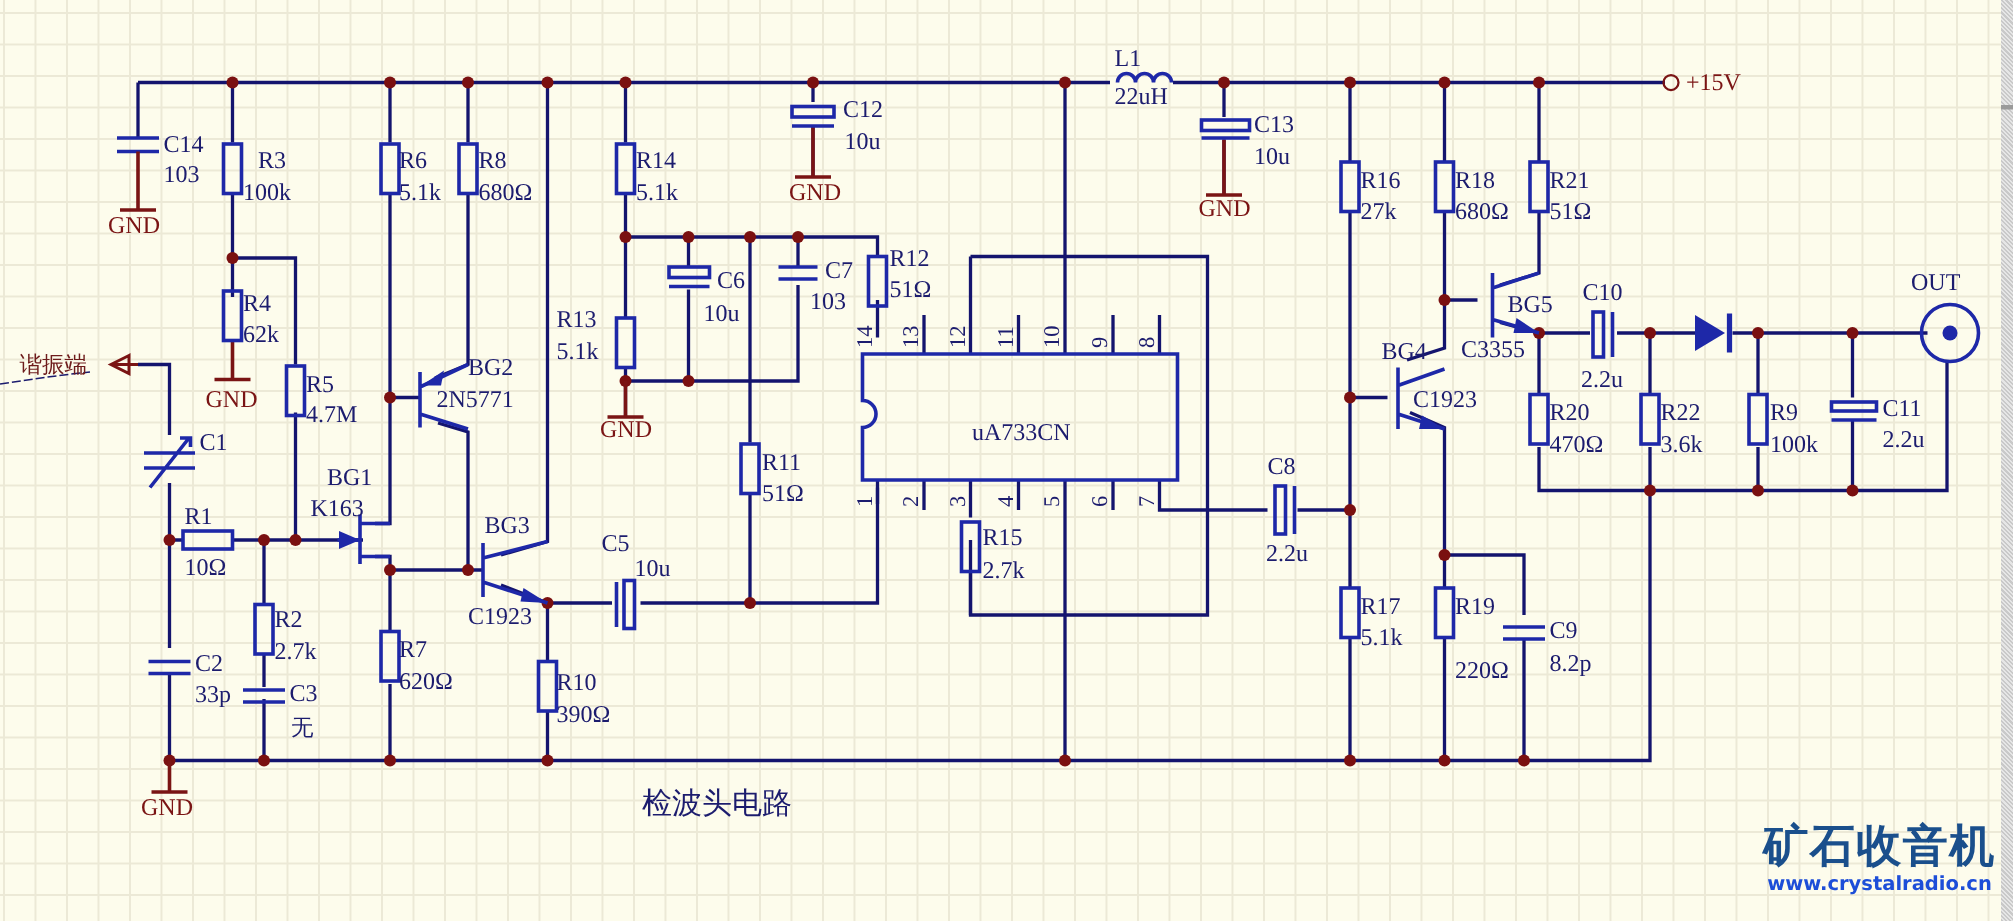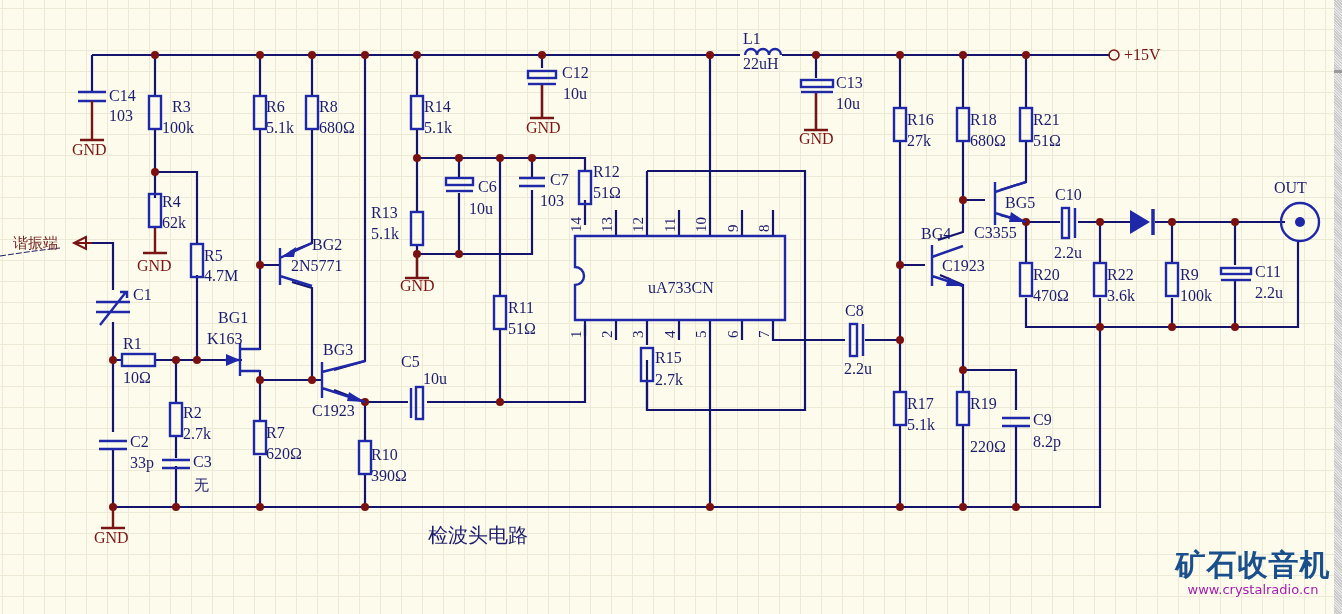--- a/index.html
+++ b/index.html
@@ -17,21 +17,21 @@
   .cmpf{fill:#1e28a8;stroke:none;}
   .gnd{stroke:#7a1414;stroke-width:2.4;fill:none;}
   .dot{fill:#7a1010;}
   text{font-family:"Liberation Serif",serif;font-size:16px;fill:#1c1c6e;}
   .gndt{fill:#7a1414;}
   .pin{font-size:15px;fill:#1c1c6e;}
   .title{font-family:"DejaVu Sans",sans-serif;font-size:20px;fill:#1c1c6e;}
   .cn{font-family:"DejaVu Sans",sans-serif;font-size:15px;fill:#6e1c1c;}
   #watermark{position:absolute;left:1172px;top:548px;width:162px;text-align:center;}
   #wm-cn{font-family:"DejaVu Sans",sans-serif;font-weight:bold;font-size:30px;color:#1a4f8c;letter-spacing:1px;line-height:34px;}
-  #wm-url{font-family:"DejaVu Sans",sans-serif;font-weight:normal;font-size:13px;color:#a21caf;line-height:16px;}
+  #wm-url{font-family:"DejaVu Sans",sans-serif;font-weight:bold;font-size:13px;color:#1d4ed8;line-height:16px;}
 </style>
 </head>
 <body>
 
 <div id="sheet"></div>
 <div id="scrollbar"></div>
 <div id="scroll-thumb"></div>
 
 <svg width="1334" height="614" viewBox="0 0 1334 614">
 

